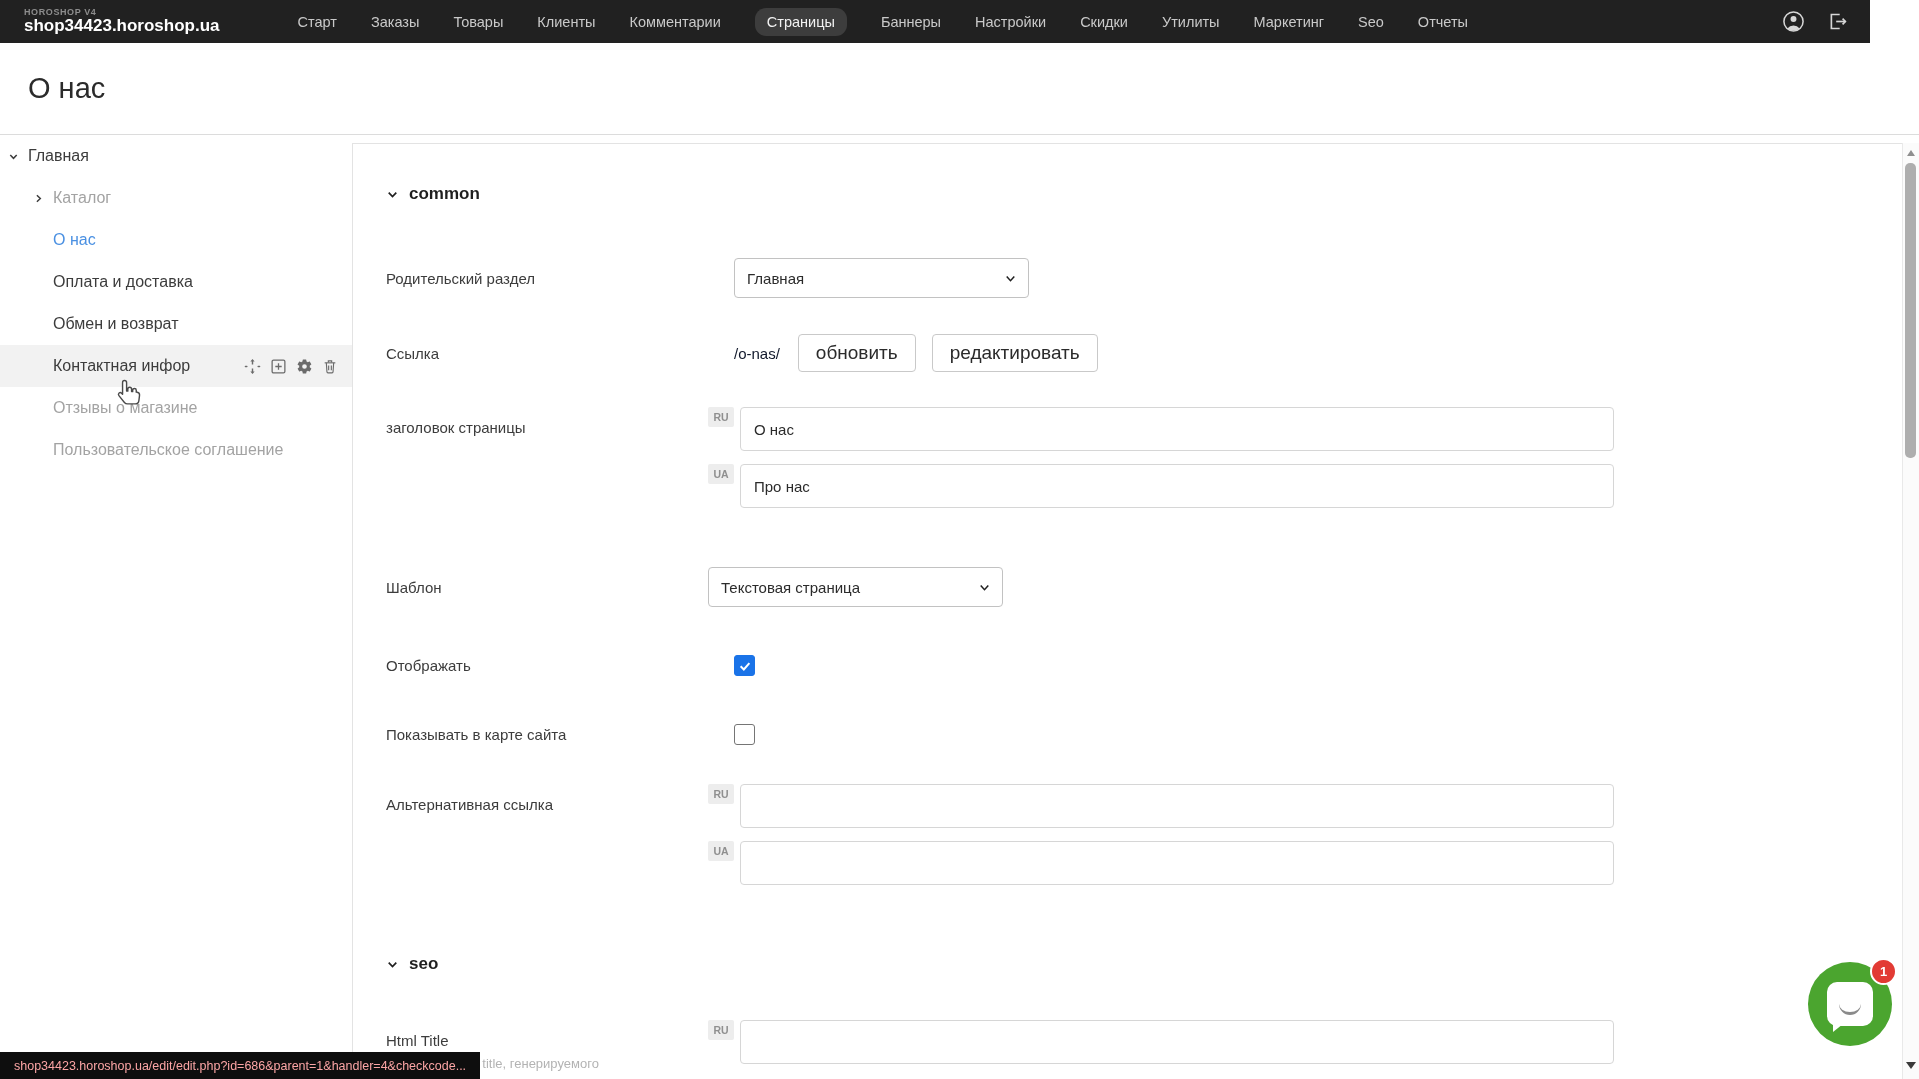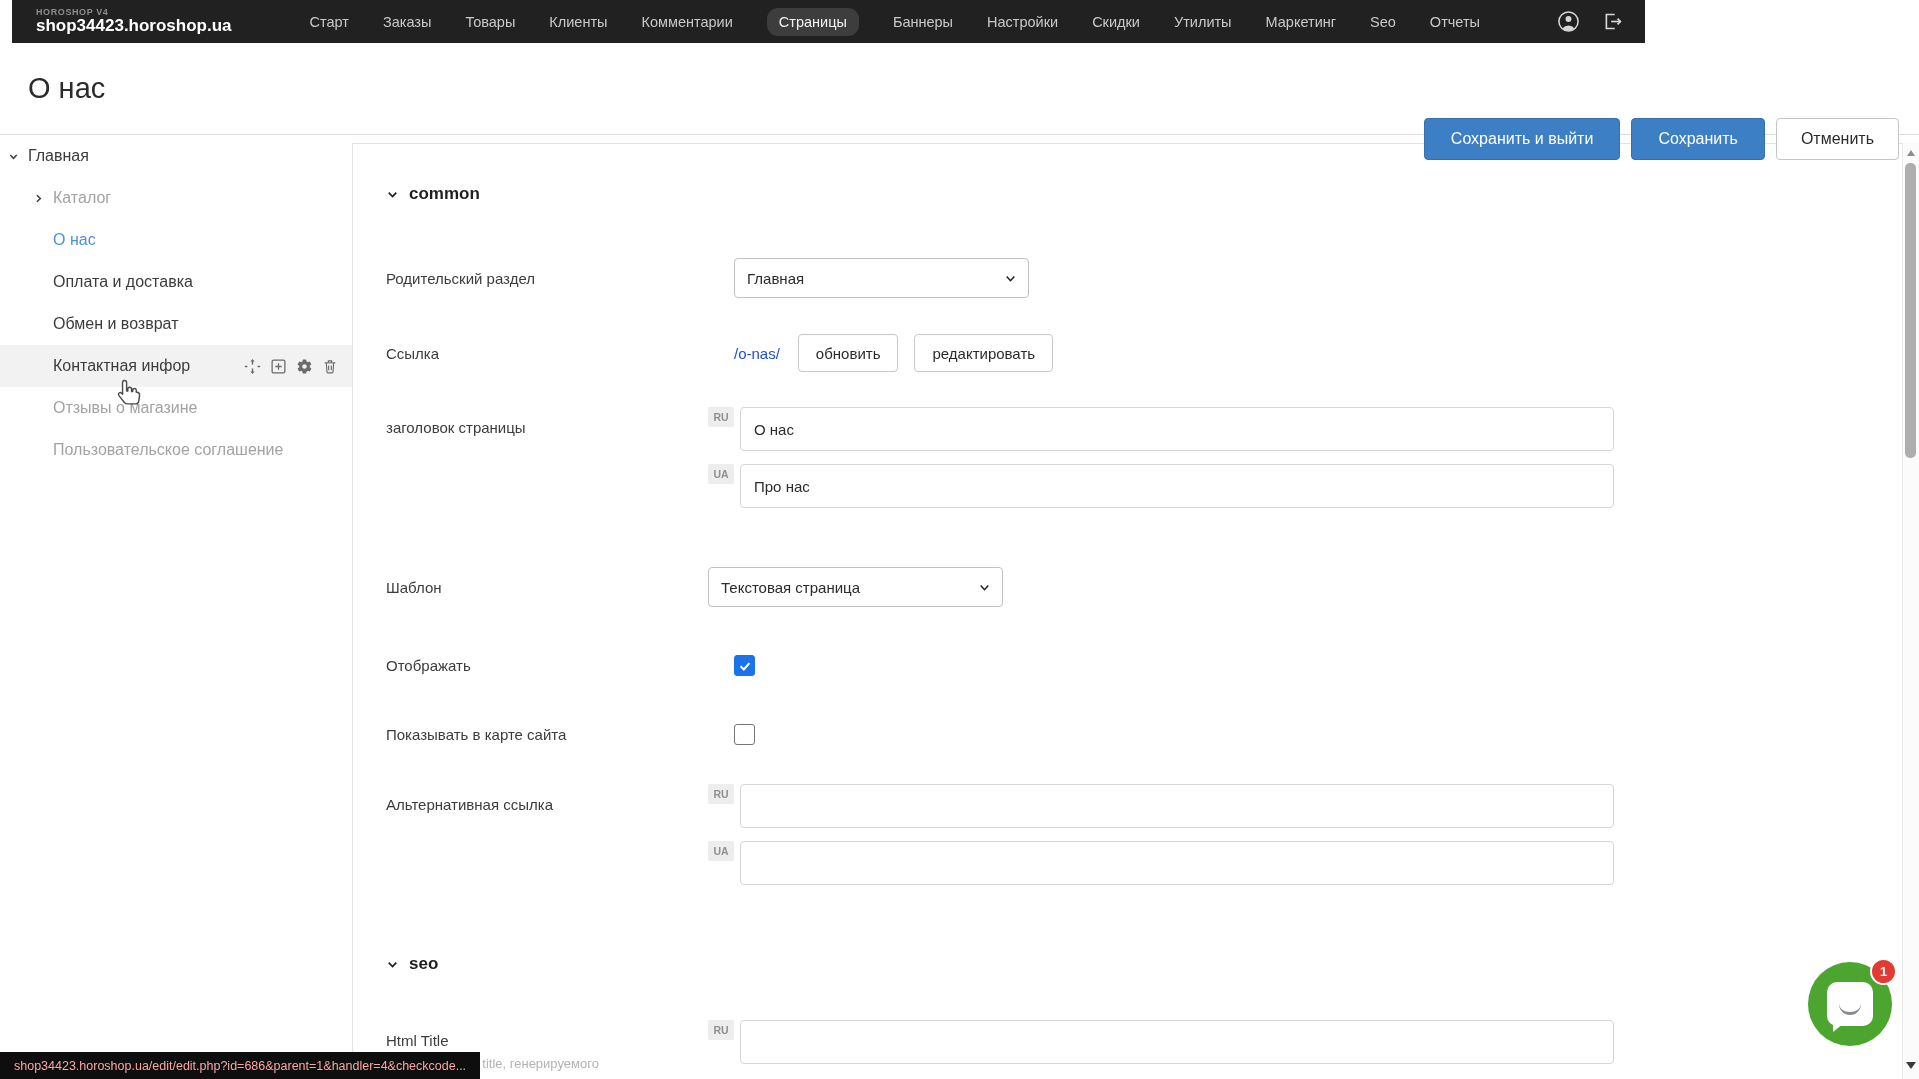--- a/index.html
+++ b/index.html
@@ -1,20 +1,20 @@
 <!DOCTYPE html>
 <html><head>
 <meta charset="utf-8">
 <style>
   * { margin:0; padding:0; box-sizing:border-box; }
   html,body { width:1919px; height:1079px; overflow:hidden; }
   body { font-family:"Liberation Sans","DejaVu Sans",sans-serif; background:#fff; position:relative; }
 
   
-  .topbar { position:absolute; left:12px; top:0; width:1633px; height:43px; background:#212121;
+  .topbar { position:absolute; left:0; top:0; width:1870px; height:43px; background:#212121;
             display:flex; align-items:center; z-index:30; }
   .logo { margin-left:24px; line-height:1.05; cursor:pointer; }
   .logo-small { font-size:9px; font-weight:bold; color:#8d8d8d; letter-spacing:.6px; }
   .logo-main  { font-size:17px; font-weight:bold; color:#fff; }
   .menu { display:flex; list-style:none; margin-left:78px; gap:34px; align-items:center; }
   .menu li { font-size:14.5px; color:#c9c9c9; cursor:pointer; white-space:nowrap; padding:6px 0; }
   .menu li.active { background:#3d3d3d; color:#f2f2f2; padding:6px 12px; border-radius:11px; }
   .nav-icons { margin-left:auto; margin-right:22px; display:flex; align-items:center; gap:22px; }
   .nav-icons span { display:inline-flex; cursor:pointer; }
 
@@ -61,22 +61,22 @@
             cursor:pointer; }
   .select .sel-chev { position:absolute; right:11px; top:13px; color:#1f1f1f; }
 
   .lang-line { display:flex; align-items:flex-start; margin-bottom:13px; }
   .lang-badge { width:26px; height:20px; background:#ededed; color:#8f8f8f; font-size:10.5px; font-weight:bold;
                 border-radius:2px; display:flex; align-items:center; justify-content:center; margin-right:6px;
                 margin-left:40px; flex-shrink:0; }
   .text-input { width:874px; height:44px; border:1px solid #d6d6d6; border-radius:4px; font-size:15px;
                 color:#2b2b2b; padding:0 13px; font-family:"Liberation Sans","DejaVu Sans",sans-serif;
                 background:#fff; outline:none; }
-  .link-path { font-size:15px; color:#1d4ed8; margin-left:66px; margin-right:18px; }
-  .mini-btn { height:38px; background:#fff; border:1px solid #c9c9c9; border-radius:4px; font-size:15px;
+  .link-path { font-size:15px; color:#0f172a; margin-left:66px; margin-right:18px; }
+  .mini-btn { height:38px; background:#fff; border:1px solid #c9c9c9; border-radius:4px; font-size:19px;
               color:#2b2b2b; padding:0 17px; margin-right:16px; cursor:pointer;
               font-family:"Liberation Sans","DejaVu Sans",sans-serif; }
   .checkbox { width:21px; height:21px; border-radius:3px; margin-left:66px; cursor:pointer; }
   .checkbox.checked { background:#1a73e8; border:1px solid #1a73e8; display:flex; align-items:center; justify-content:center; }
   .checkbox.unchecked { background:#fff; border:1.6px solid #757575; }
 
   
   .m-parent { margin-top:52px; }
   .m-link { margin-top:36px; }
   .m-title { margin-top:35px; }
@@ -155,25 +155,20 @@
         <path d="M14.5 4H5v16h9.5"></path>
         <path d="M10.5 12H21"></path>
         <path d="M17.8 8.8 21 12l-3.2 3.2"></path>
       </svg>
     </span>
   </div>
 </nav>
 
 <header class="page-header">
   <h1 class="page-title">О нас</h1>
-  <div class="header-actions">
-    <button class="btn btn-blue">Сохранить и выйти</button>
-    <button class="btn btn-blue">Сохранить</button>
-    <button class="btn btn-white">Отменить</button>
-  </div>
 </header>
 
 <aside class="sidebar">
   <div class="tree-item lvl0">
     <span class="chev">
       <svg width="11" height="11" viewBox="0 0 24 24" fill="none" stroke="currentColor" stroke-width="3.2">
           <path d="M5 8.5 12 16l7-7.5"></path>
         </svg>
     </span>
     <span>Главная</span>

